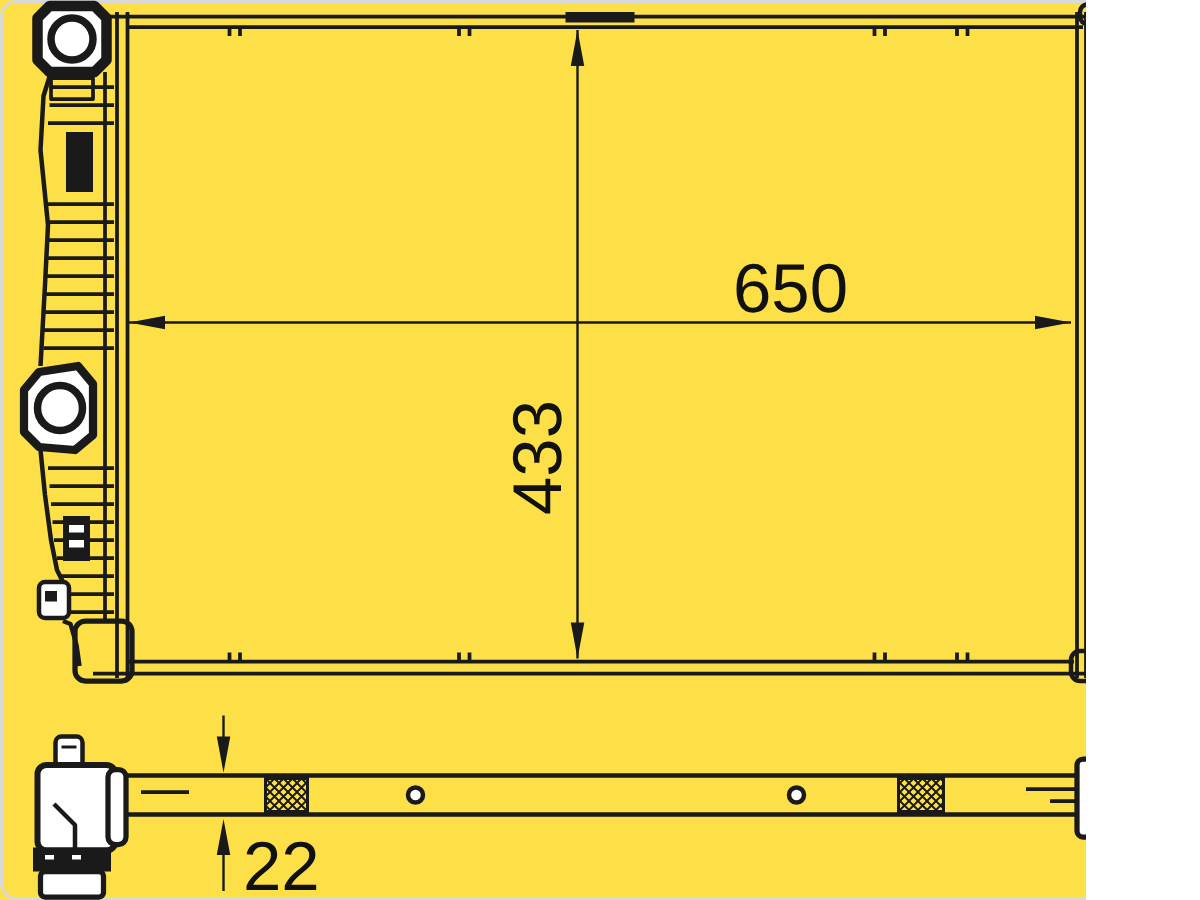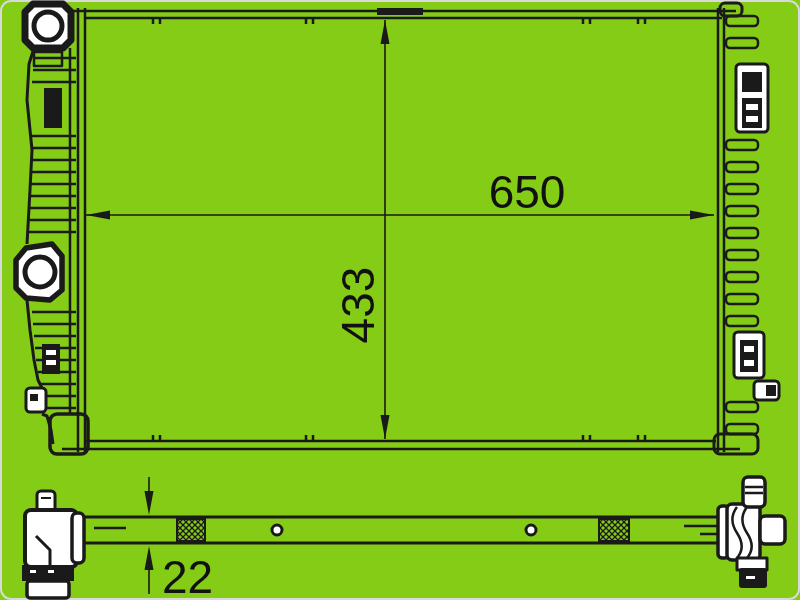--- a/index.html
+++ b/index.html
@@ -1,16 +1,16 @@
 <!DOCTYPE html>
 <html><head>
 <meta charset="utf-8">
 <style>
   html,body{margin:0;padding:0;background:#fff;}
-  .stage{position:relative;width:800px;height:600px;background:#84cc16;overflow:hidden;
+  .stage{position:relative;width:724px;height:600px;background:#fde047;overflow:hidden;
          font-family:"Liberation Sans",sans-serif;}
   svg{display:block}
   .ln{stroke:#1a1a1a;fill:none;stroke-linecap:butt;stroke-linejoin:round;}
   .s15{stroke-width:1.6}
   .s2{stroke-width:2}
   .s25{stroke-width:2.5}
   .s3{stroke-width:3}
   .s35{stroke-width:3.5}
   .s4{stroke-width:4}
   .s5{stroke-width:5}

